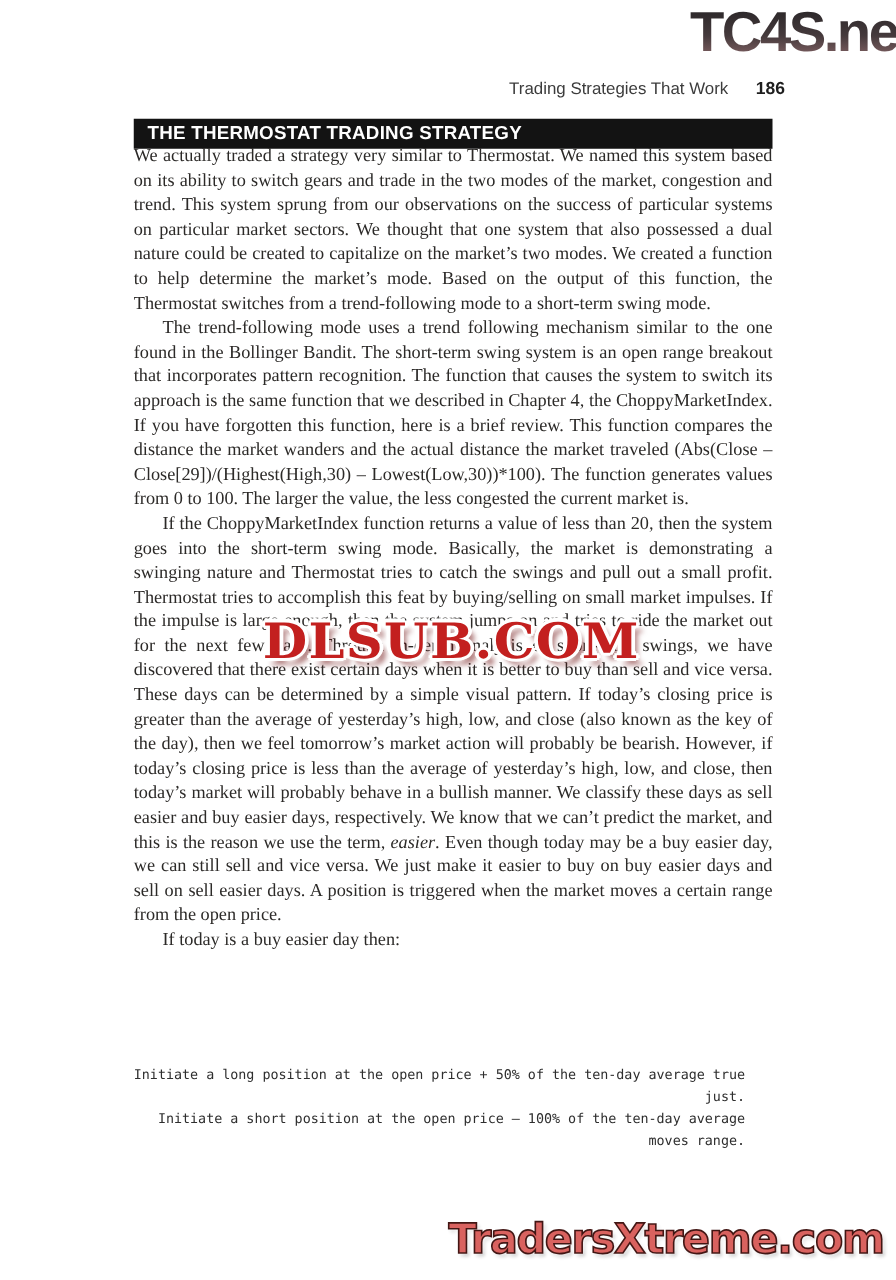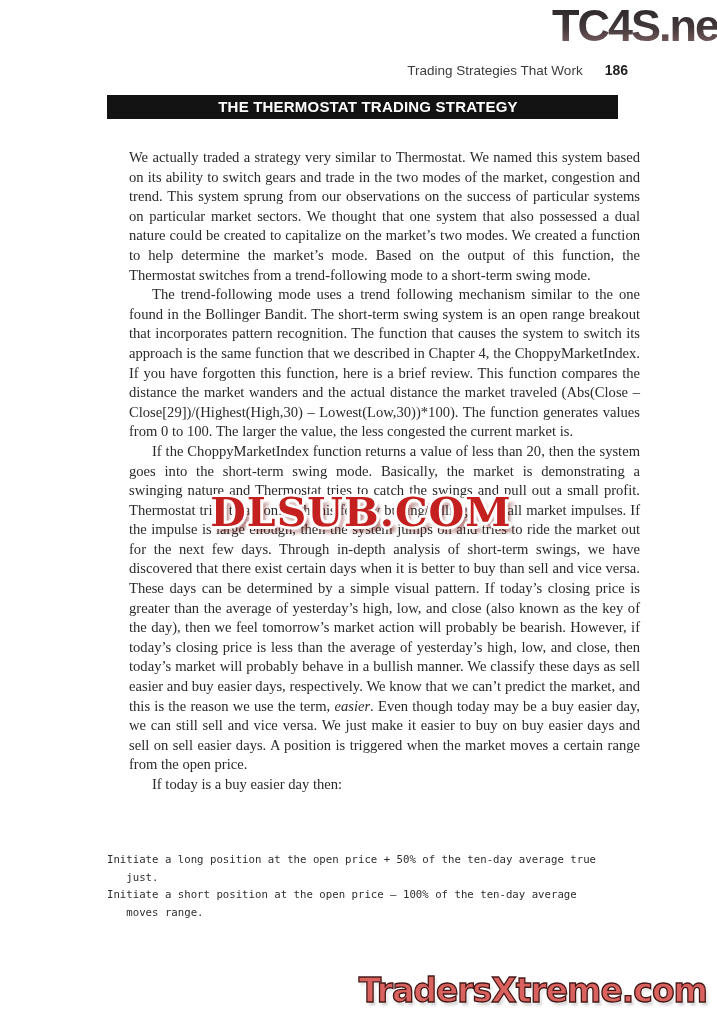--- a/index.html
+++ b/index.html
@@ -41,44 +41,42 @@
   
   .banner {
     position:absolute; left:107px; top:95px;
     width:511px; height:24px; box-sizing:border-box;
     background:#131313;
     color:#ffffff;
     font-family:"Liberation Sans", sans-serif;
     font-weight:bold; font-size:15px; line-height:24px;
     padding-left:11px; letter-spacing:0.2px;
     white-space:nowrap;
-    text-align:center;
   }
 
   
   .textblock {
-    position:absolute; left:107px; top:148px; width:511px;
+    position:absolute; left:107px; top:116px; width:511px;
     font-family:"Liberation Serif", serif;
     font-size:14.6px; line-height:19.6px;
     color:#2c2a28;
     text-align:justify;
-    margin-left:22px;
   }
   .textblock p { margin:0; }
   .textblock p.indent { text-indent:23px; }
   .it { font-style:italic; }
 
   
   .codeblock {
     position:absolute; left:107px; top:851px;
     font-family:"DejaVu Sans Mono", "Liberation Mono", monospace;
     font-size:10.7px; line-height:17.5px;
     color:#2e2e2e;
   }
-  .codeblock .code-line { white-space:pre; }
+  .codeblock .code-line { white-space:pre;text-align:right; }
 
   
   .dlsub {
     position:absolute; left:200px; top:489px; width:322px;
     text-align:center;
     font-family:"DejaVu Serif", "Liberation Serif", serif;
     font-weight:bold; font-size:41px; letter-spacing:1px;
     transform:scaleY(0.95);
     color:#c3201f;
     text-shadow:

